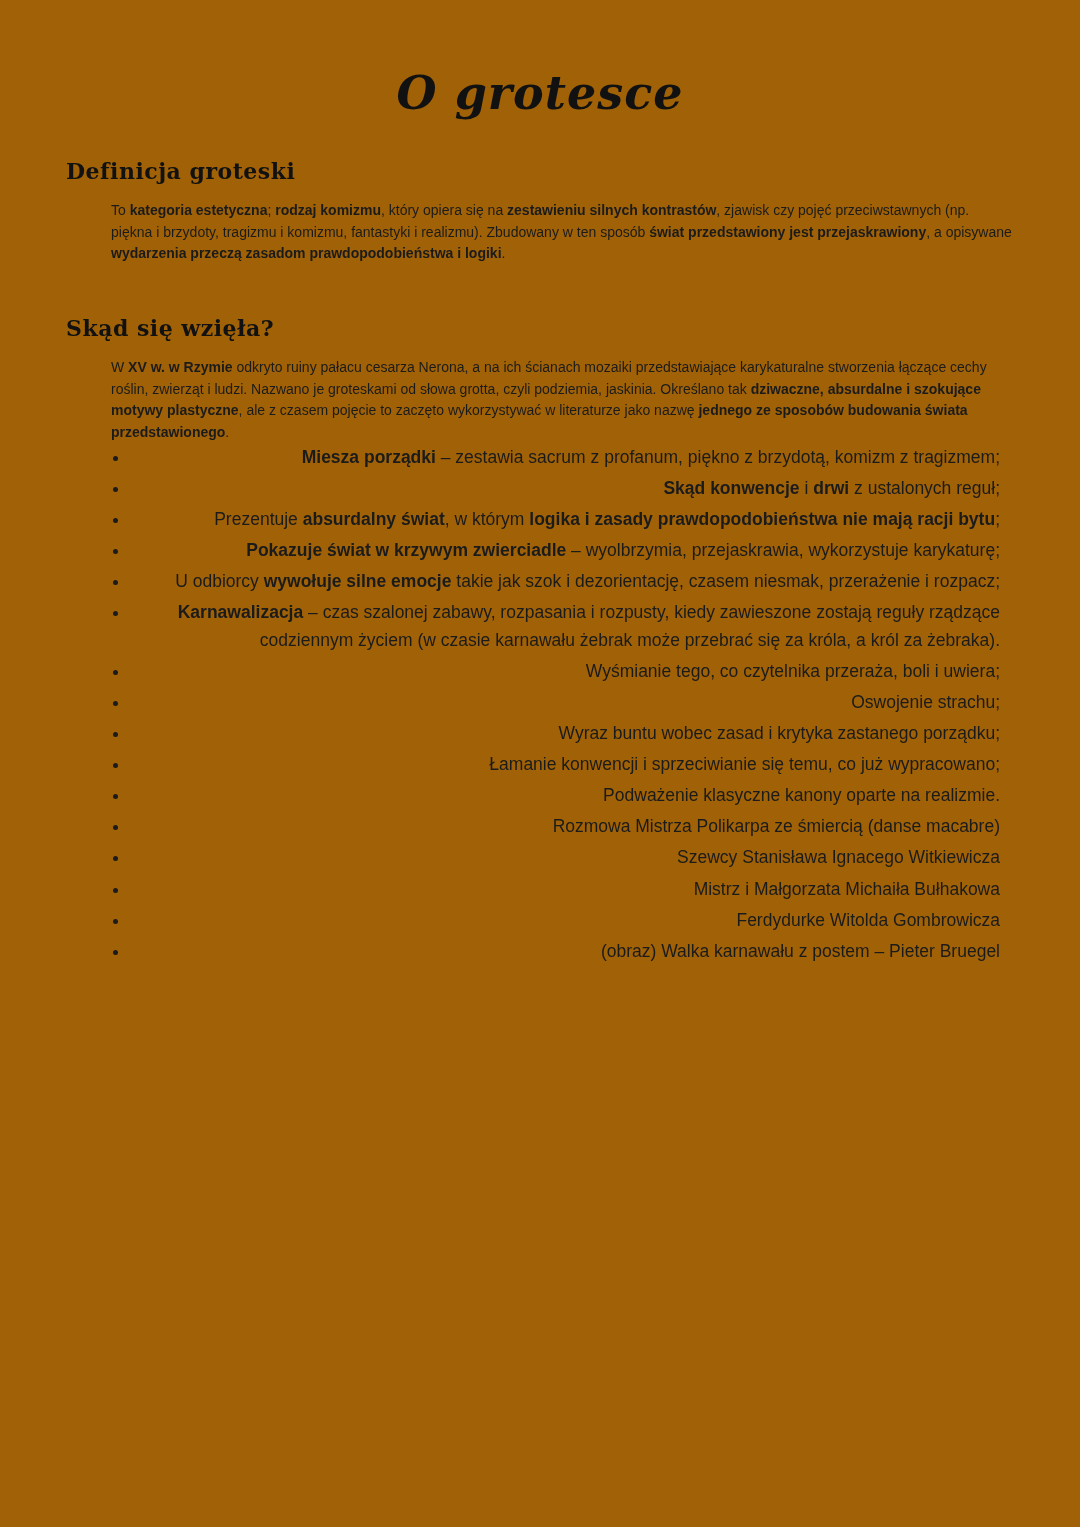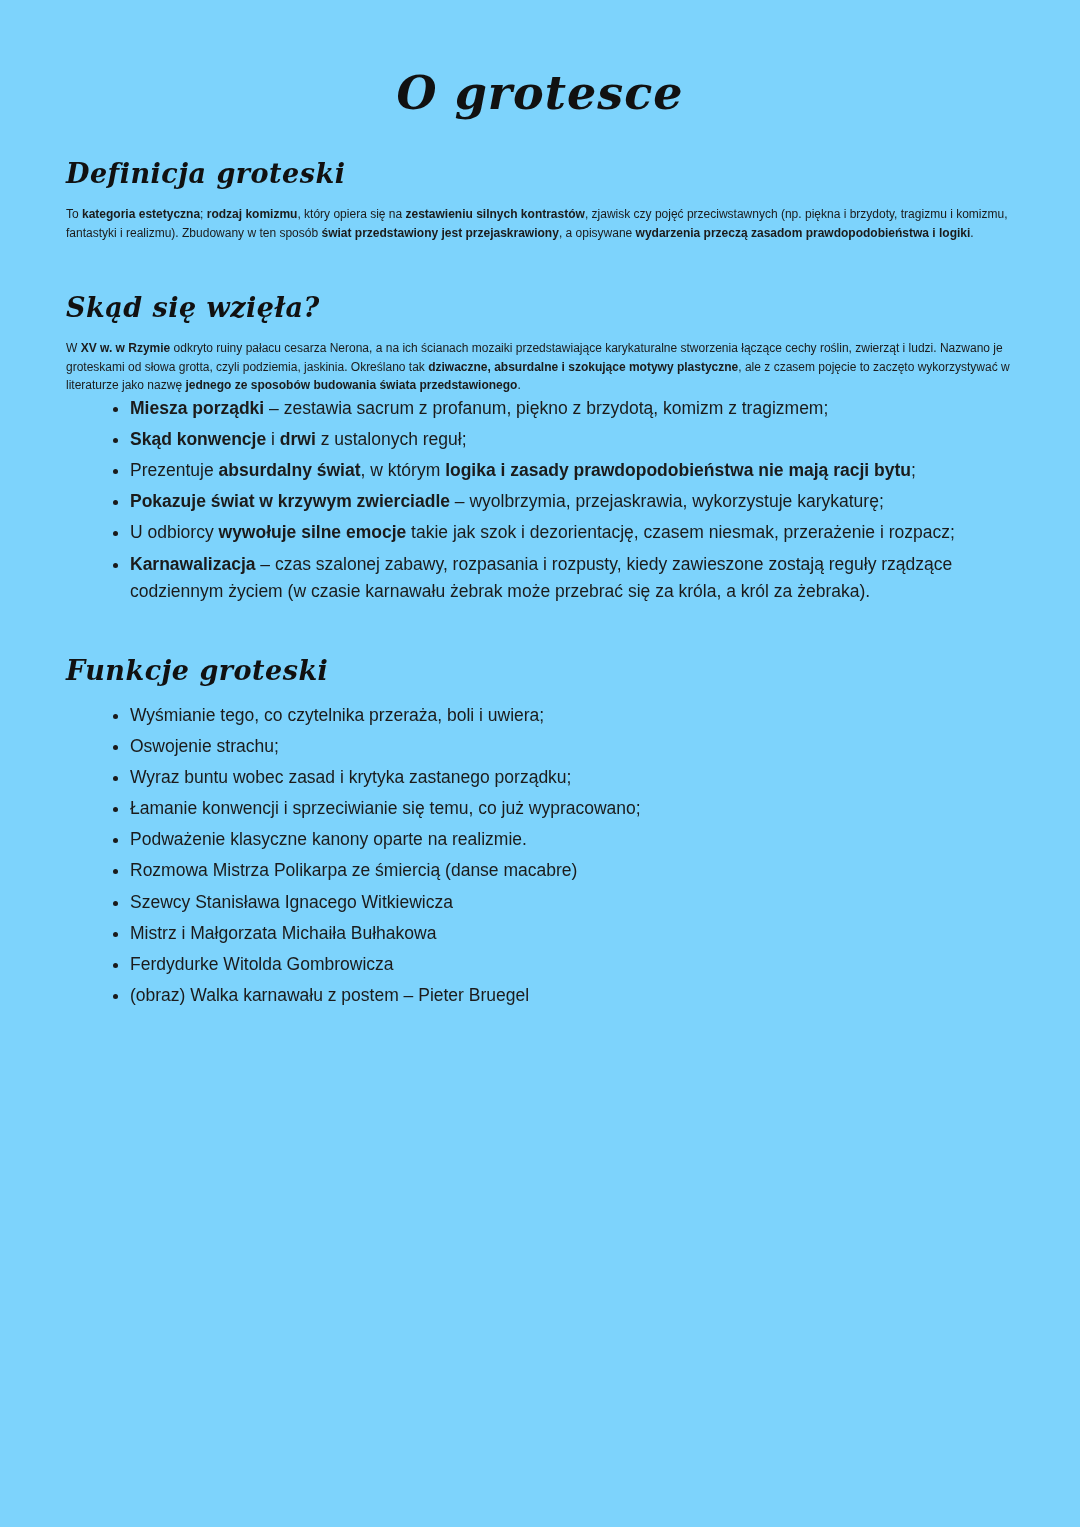--- a/index.html
+++ b/index.html
@@ -13,69 +13,70 @@
     height: 1527px;
     overflow: hidden;
     font-family: "Liberation Sans", sans-serif;
     color: #1b1b1b;
   }
 
   .page {
     width: 1080px;
     height: 1527px;
     padding: 52px 66px 0 66px;
-    background: #7dd3fc;
+    background: #a16207;
   }
 
   .doc-title {
     text-align: center;
     font-family: "DejaVu Serif", serif;
     font-style: italic;
     font-weight: 700;
     font-size: 46px;
     letter-spacing: 1px;
     color: #111111;
     margin-top: 14px;
     margin-bottom: 36px;
   }
 
   h2.script-heading {
     font-family: "DejaVu Serif", serif;
-    font-style: italic;
     font-weight: 700;
-    font-size: 27px;
+    font-size: 22px;
     letter-spacing: 0.5px;
     color: #111111;
     margin-top: 50px;
     margin-bottom: 16px;
   }
 
   section.first h2.script-heading {
     margin-top: 38px;
   }
 
   p.body-text {
-    font-size: 12px;
+    font-size: 14px;
     line-height: 1.55;
     color: #1b1b1b;
     max-width: 950px;
+    margin-left: 45px;
   }
 
   ul.bullets {
     list-style: disc;
     margin-left: 44px;
     padding-left: 20px;
     max-width: 890px;
   }
 
   ul.bullets li {
     font-size: 17.5px;
     line-height: 1.55;
     margin-bottom: 4px;
     color: #1b1b1b;
+    text-align: right;
   }
 
   .seg-b { font-weight: 700; }
   .seg-i { }
 </style>
 </head>
 <body>
 
 <div class="page">
 
@@ -96,21 +97,20 @@
       <li><span class="seg-b">Miesza porządki</span><span> – zestawia sacrum z profanum, piękno z brzydotą, komizm z tragizmem;</span></li>
       <li><span class="seg-b">Skąd konwencje</span><span> i </span><span class="seg-b">drwi</span><span> z ustalonych reguł;</span></li>
       <li><span>Prezentuje </span><span class="seg-b">absurdalny świat</span><span>, w którym </span><span class="seg-b">logika i zasady prawdopodobieństwa nie mają racji bytu</span><span>;</span></li>
       <li><span class="seg-b">Pokazuje świat w krzywym zwierciadle</span><span> – wyolbrzymia, przejaskrawia, wykorzystuje karykaturę;</span></li>
       <li><span>U odbiorcy </span><span class="seg-b">wywołuje silne emocje</span><span> takie jak szok i dezorientację, czasem niesmak, przerażenie i rozpacz;</span></li>
       <li><span class="seg-b">Karnawalizacja</span><span> – czas szalonej zabawy, rozpasania i rozpusty, kiedy zawieszone zostają reguły rządzące codziennym życiem (w czasie karnawału żebrak może przebrać się za króla, a król za żebraka).</span></li>
     </ul>
   </section>
 
   <section>
-    <h2 class="script-heading">Funkcje groteski</h2>
     <ul class="bullets">
       <li><span>Wyśmianie tego, co czytelnika przeraża, boli i uwiera;</span></li>
       <li><span>Oswojenie strachu;</span></li>
       <li><span>Wyraz buntu wobec zasad i krytyka zastanego porządku;</span></li>
       <li><span>Łamanie konwencji i sprzeciwianie się temu, co już wypracowano;</span></li>
       <li><span>Podważenie klasyczne kanony oparte na realizmie.</span></li>
     </ul>
   </section>
 
   <section>

